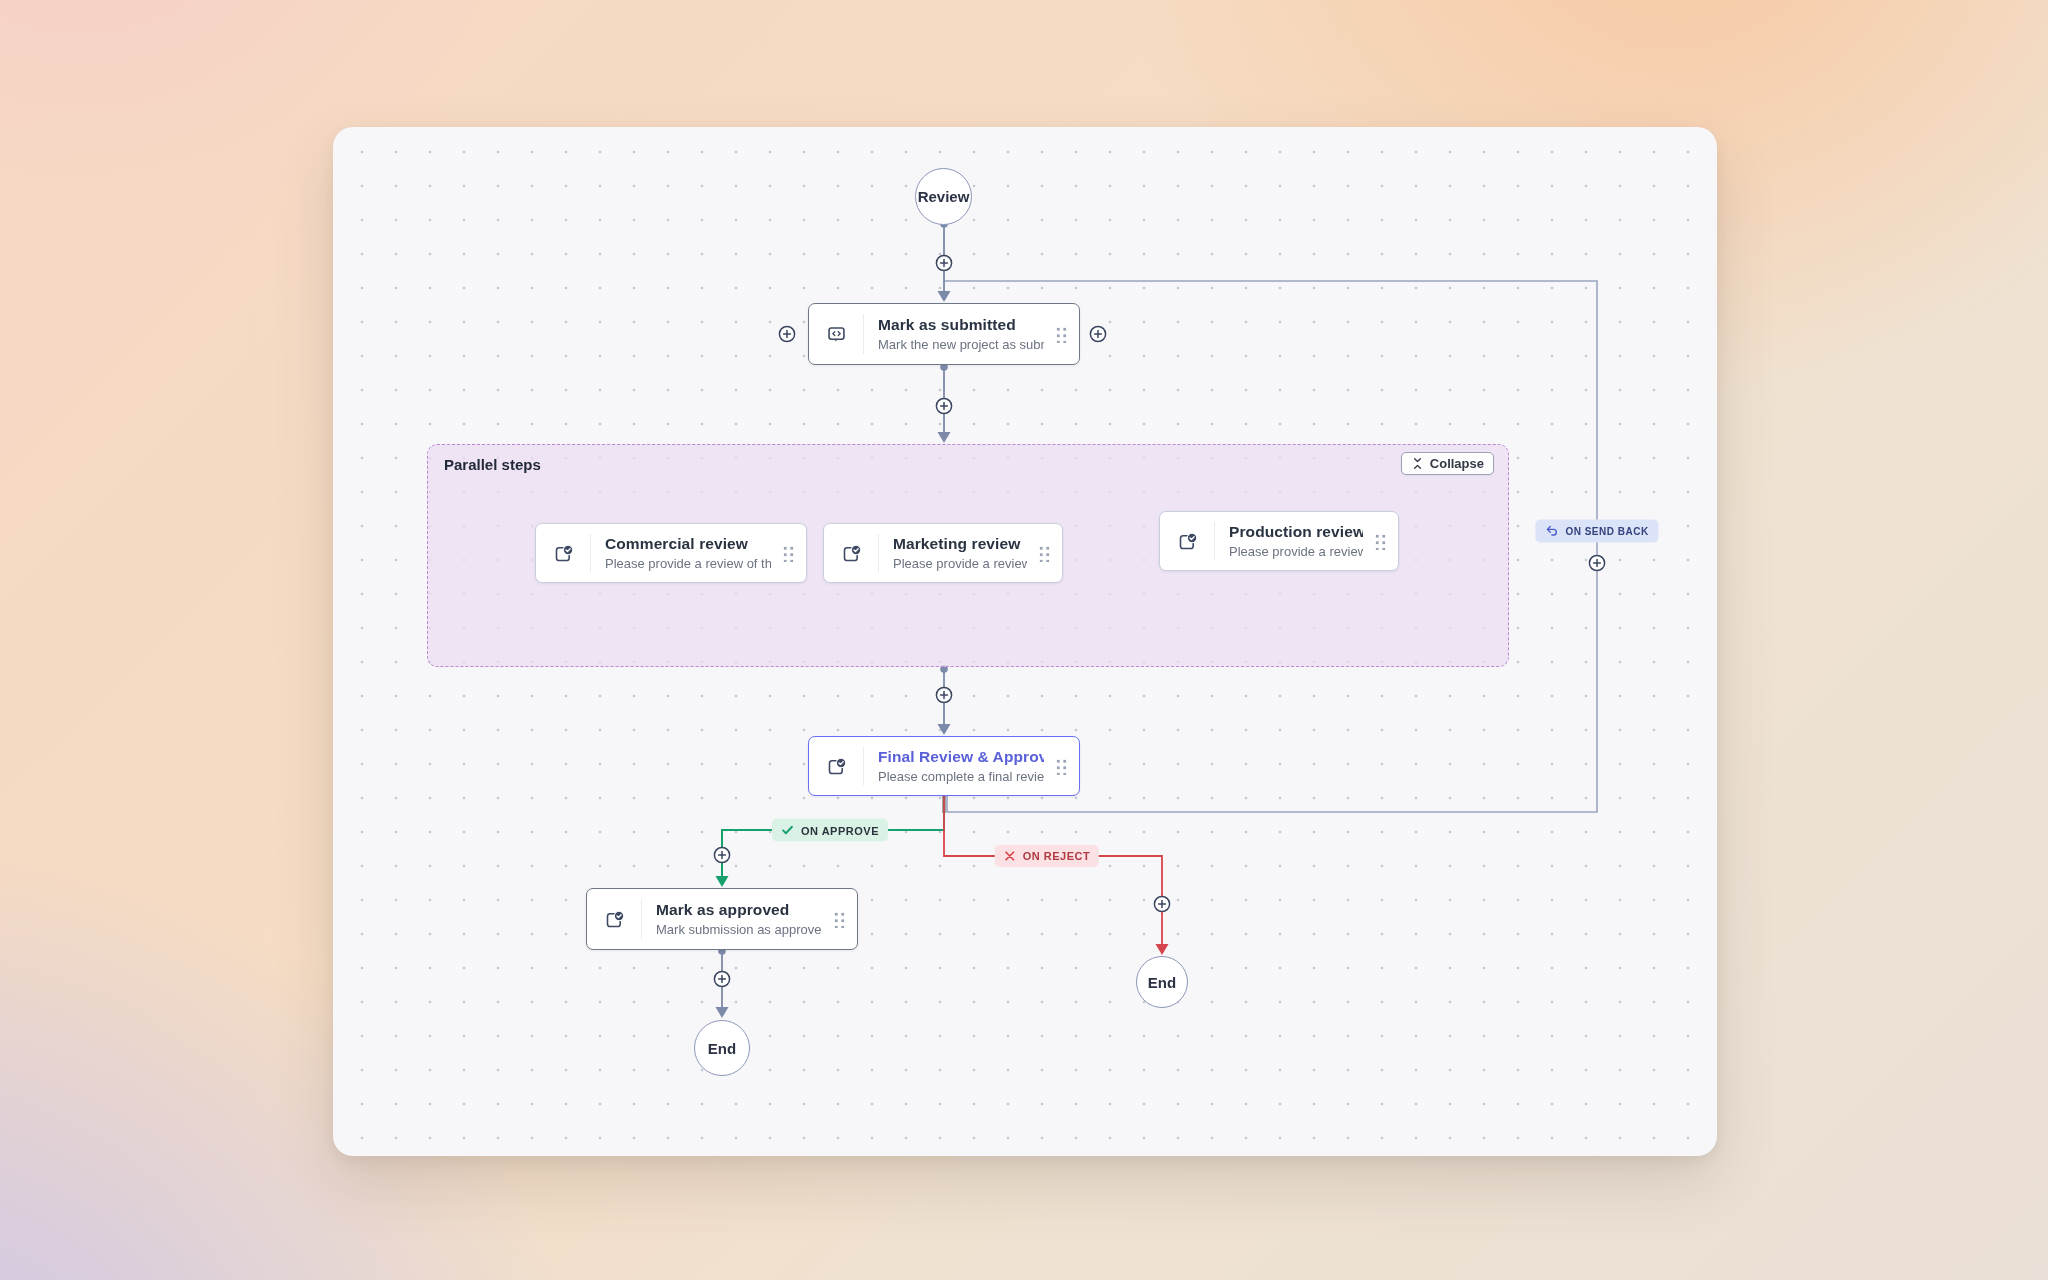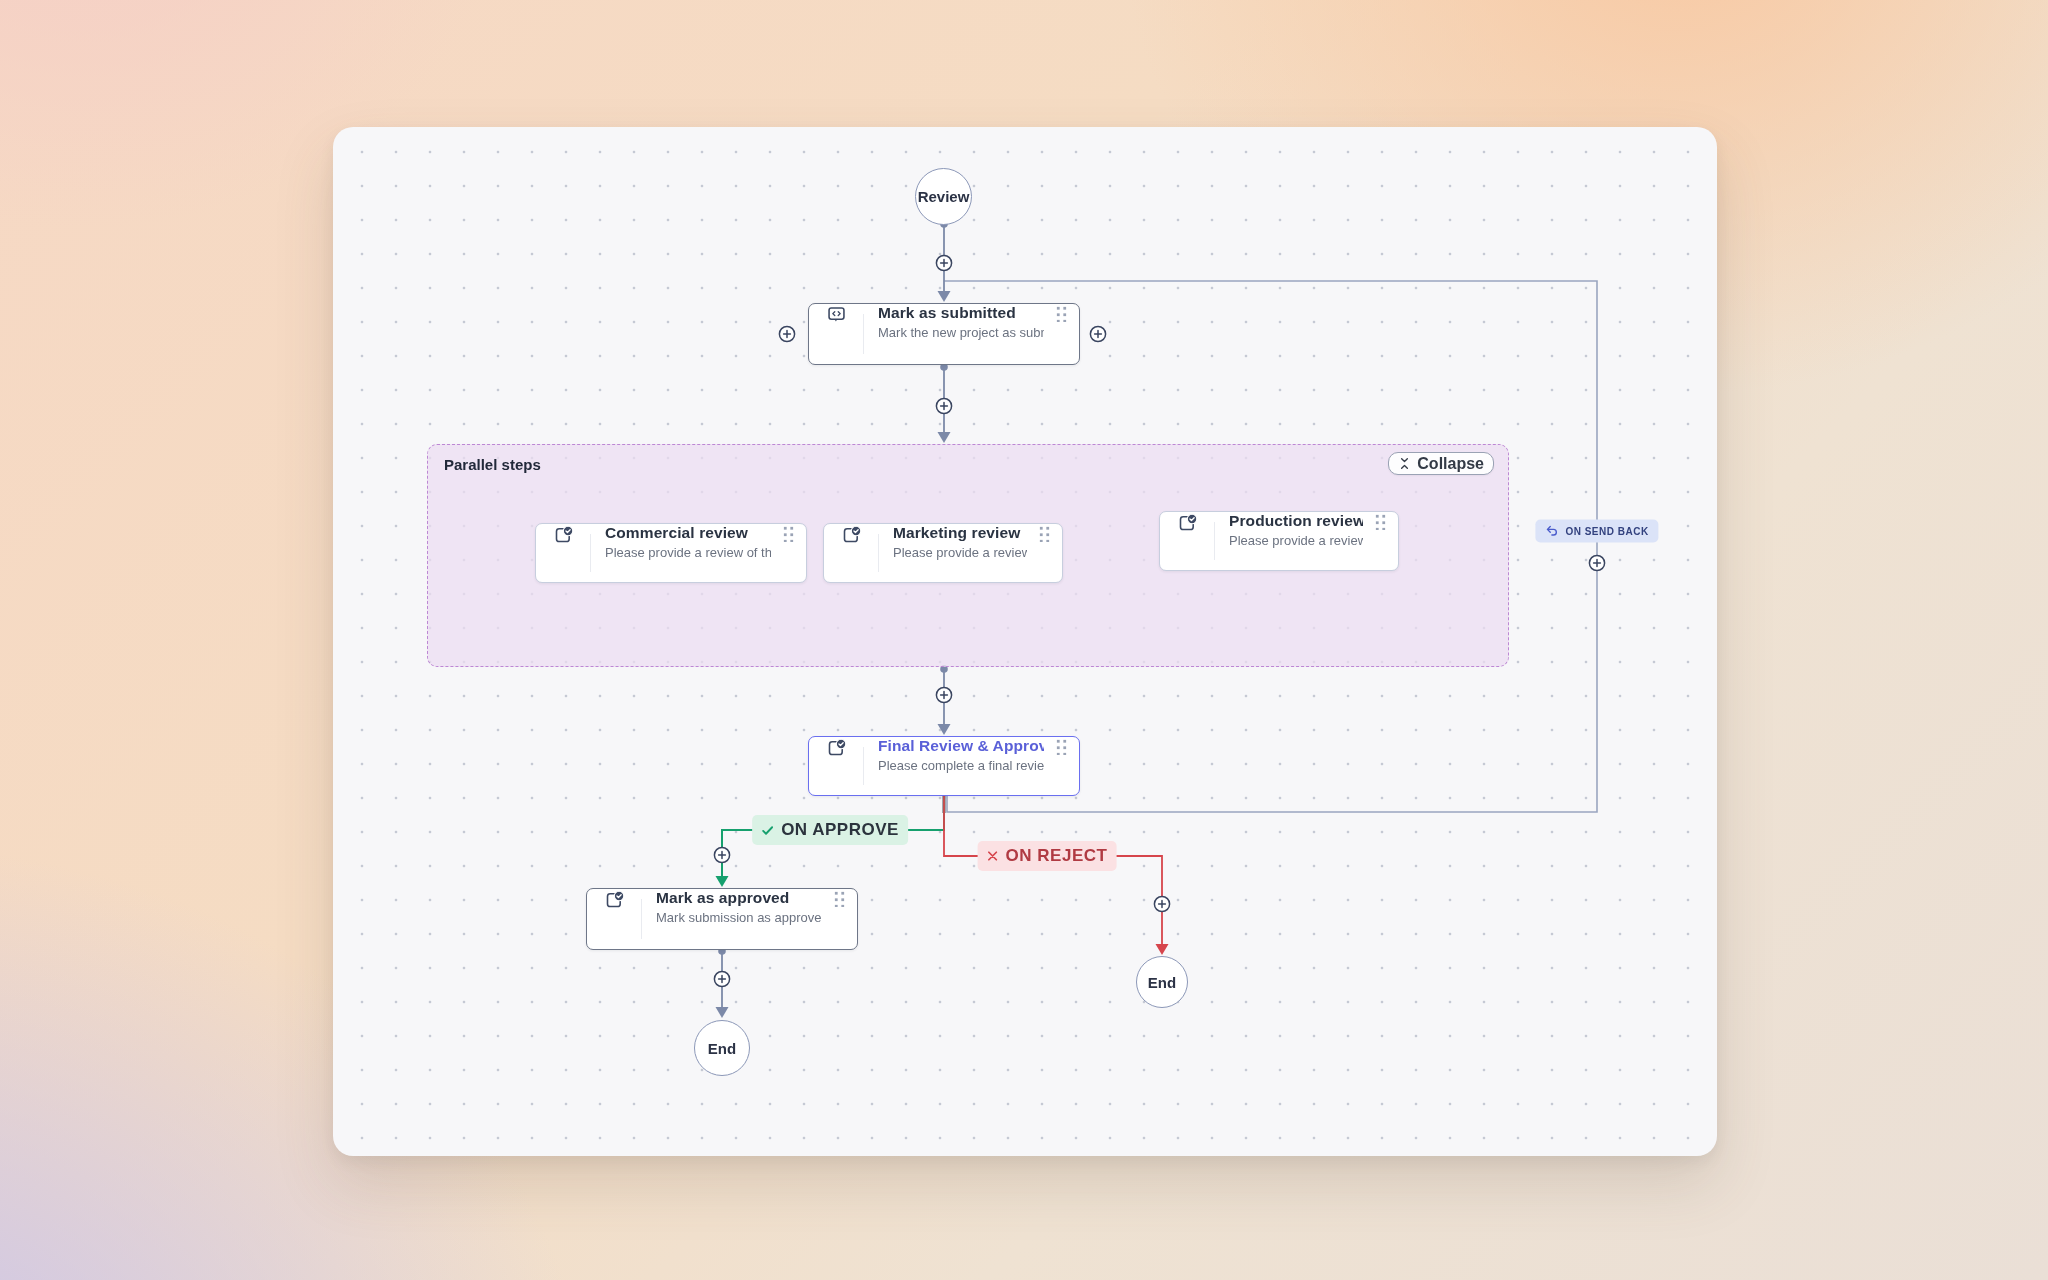--- a/index.html
+++ b/index.html
@@ -25,21 +25,21 @@
 
   
   .terminal {
     position:absolute; background:#fff; border:1.6px solid #8c98b8; border-radius:50%;
     display:flex; align-items:center; justify-content:center;
     font-size:15px; font-weight:600; color:#2b3245; cursor:pointer;
   }
   
   .node {
     position:absolute; background:#fff; border:1.5px solid #6e7688; border-radius:7px;
-    display:flex; align-items:flex-start; padding:0 12px 0 10px; gap:10px;
+    display:flex; align-items:center; padding:0 12px 0 10px; gap:10px;
     box-shadow:0 1px 3px rgba(16,24,40,.07); cursor:pointer;
   }
   .node.light { border-color:#c7cede; }
   .node.selected { border-color:#6a6ff0; }
   .node .iconbox { width:34px; display:flex; align-items:center; justify-content:center; flex:0 0 auto; }
   .node .vdiv { width:1px; align-self:stretch; margin:10px 0; background:#e9ebf0; flex:0 0 auto; }
   .node .txt { flex:1 1 auto; min-width:0; padding-left:4px; }
   .node .title { font-size:15.5px; font-weight:600; color:#2a3342; letter-spacing:.1px; white-space:nowrap; overflow:hidden; }
   .node.selected .title { color:#5a60d8; }
   .node .sub { font-size:13px; color:#6b7280; margin-top:3px; white-space:nowrap; overflow:hidden; }
@@ -52,27 +52,27 @@
   .plus { position:absolute; width:18px; height:18px; transform:translate(-50%,-50%); cursor:pointer; }
   .plus svg { display:block; }
   
   .group {
     position:absolute; left:87px; top:317px; width:1082px; height:223px;
     background:rgba(235,221,241,.72); border:1.6px dashed #bd87d4; border-radius:10px;margin-left:7px;
   }
   .group-label { position:absolute; left:16px; top:11px; font-size:15px; font-weight:700; color:#22293a; }
   .collapse-btn {
     position:absolute; right:14px; top:7px; height:23px; display:flex; align-items:center; gap:6px;
-    background:#fdfdfe; border:1px solid #9aa2b4; border-radius:10px; padding:0 9px;
-    font-size:16px; font-weight:600; color:#333a46; cursor:pointer; box-shadow:0 1px 2px rgba(0,0,0,.05);
+    background:#fdfdfe; border:1px solid #9aa2b4; border-radius:5px; padding:0 9px;
+    font-size:13px; font-weight:600; color:#333a46; cursor:pointer; box-shadow:0 1px 2px rgba(0,0,0,.05);
   }
   
   .pill {
     position:absolute; transform:translate(-50%,-50%); display:flex; align-items:center; gap:7px;
-    padding:5px 9px; border-radius:5px; font-size:17px; font-weight:700; letter-spacing:.5px;
+    padding:5px 9px; border-radius:5px; font-size:11px; font-weight:700; letter-spacing:.5px;
     white-space:nowrap; cursor:pointer;
   }
   .pill.green { background:#daf2e5; color:#2b333d; }
   .pill.red { background:#fbe1e3; color:#b03a42; }
   .pill.blue { background:#dbe3f8; color:#33427f; font-size:10px; padding:5px 10px; }
 </style>
 </head>
 <body>
 
 <div class="canvas">

